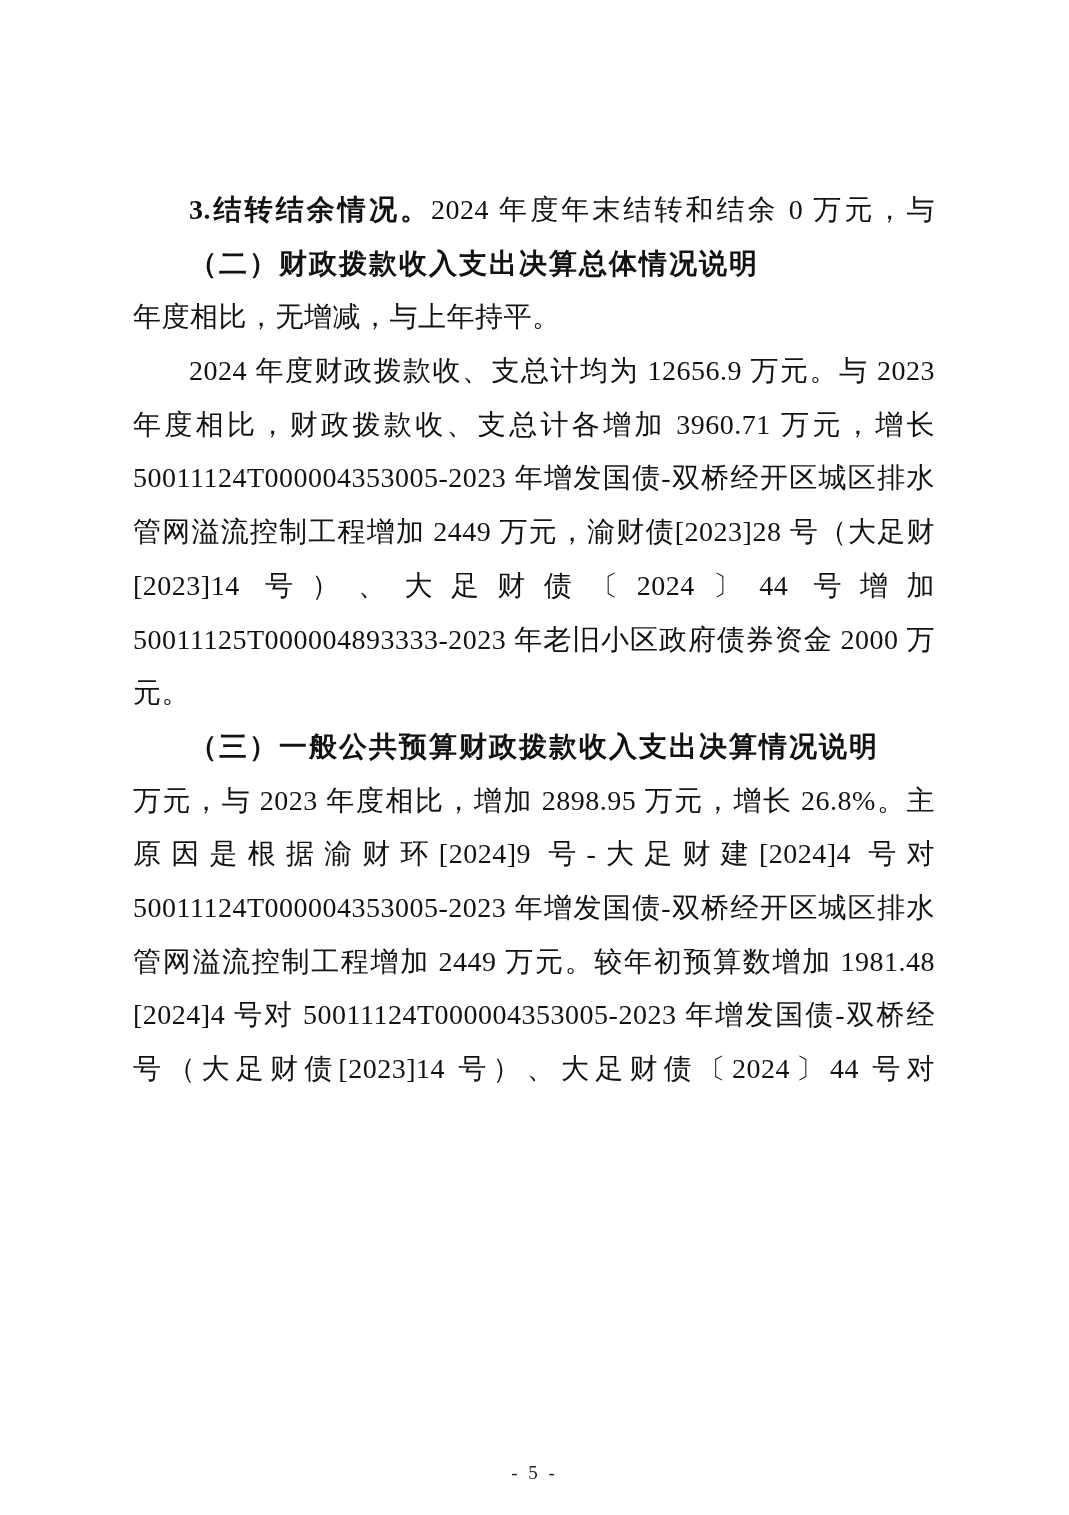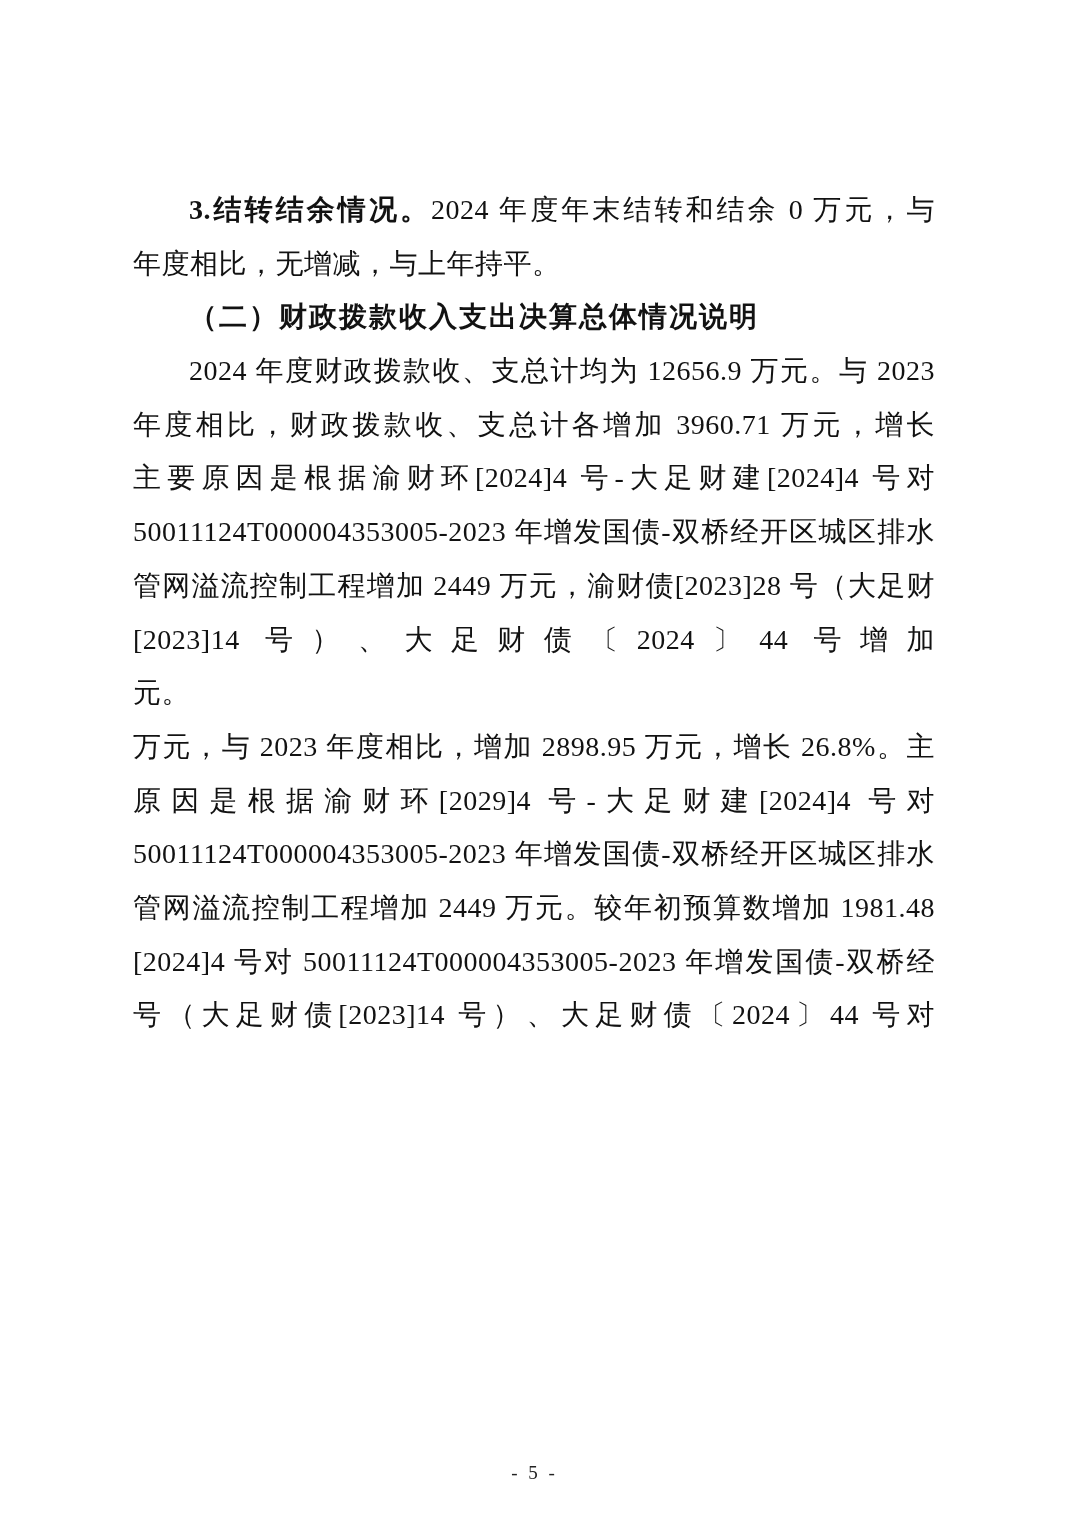--- a/index.html
+++ b/index.html
@@ -61,30 +61,31 @@
     color: #222;
     letter-spacing: 3px;
   }
 </style>
 </head>
 <body>
 
 <div class="page">
   <div class="content">
       <div class="line indent fill"><span class="seg bold">3.结转结余情况。</span><span class="seg">2024 年度年末结转和结余 0 万元，与 2023</span></div>
+      <div class="line indent heading"><span class="seg bold">（二）财政拨款收入支出决算总体情况说明</span></div>
       <div class="line"><span class="seg">年度相比，无增减，与上年持平。</span></div>
-      <div class="line indent heading"><span class="seg bold">（二）财政拨款收入支出决算总体情况说明</span></div>
       <div class="line indent fill"><span class="seg">2024 年度财政拨款收、支总计均为 12656.9 万元。与 2023</span></div>
       <div class="line fill"><span class="seg">年度相比，财政拨款收、支总计各增加 3960.71 万元，增长 33.4%。</span></div>
-      <div class="line fill"><span class="seg">主要原因是根据渝财环[2024]4 号-大足财建[2024]4 号对</span></div>
       <div class="line fill"><span class="seg">50011124T000004353005-2023 年增发国债-双桥经开区城区排水</span></div>
       <div class="line fill"><span class="seg">管网溢流控制工程增加 2449 万元，渝财债[2023]28 号（大足财债</span></div>
       <div class="line fill"><span class="seg">[2023]14 号）、大足财债〔2024〕44 号增加</span></div>
+      <div class="line fill"><span class="seg">50011125T000004893333-2023 年老旧小区政府债券资金 2000 万</span></div>
       <div class="line"><span class="seg">元。</span></div>
+      <div class="line indent heading"><span class="seg bold">（三）一般公共预算财政拨款收入支出决算情况说明</span></div>
       <div class="line fill"><span class="seg">万元，与 2023 年度相比，增加 2898.95 万元，增长 26.8%。主要</span></div>
-      <div class="line fill"><span class="seg">原因是根据渝财环[2029]4 号-大足财建[2024]4 号对</span></div>
+      <div class="line fill"><span class="seg">原因是根据渝财环[2024]9 号-大足财建[2024]4 号对</span></div>
       <div class="line fill"><span class="seg">50011124T000004353005-2023 年增发国债-双桥经开区城区排水</span></div>
       <div class="line fill"><span class="seg">管网溢流控制工程增加 2449 万元。较年初预算数增加 1981.48 万</span></div>
       <div class="line fill"><span class="seg">[2024]4 号对 50011124T000004353005-2023 年增发国债-双桥经开</span></div>
       <div class="line fill"><span class="seg">号（大足财债[2023]14 号）、大足财债〔2024〕44 号对</span></div>
     </div>
   <div class="footer">- 5 -</div>
 </div>
 
 </body></html>

